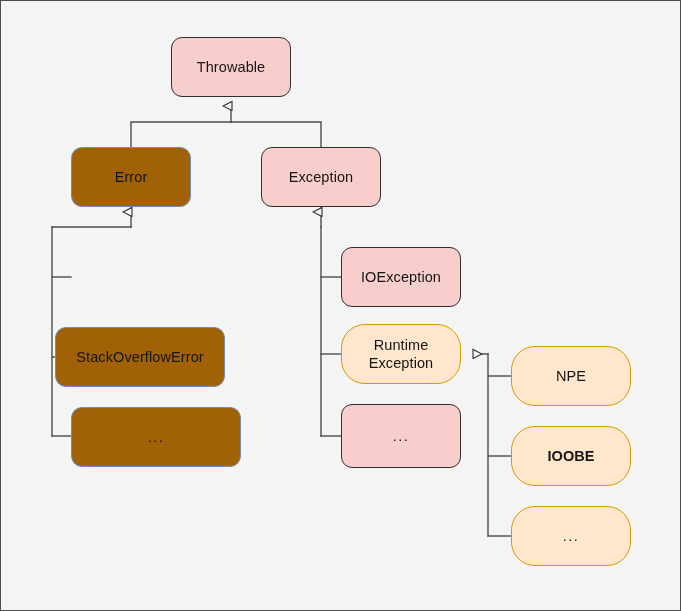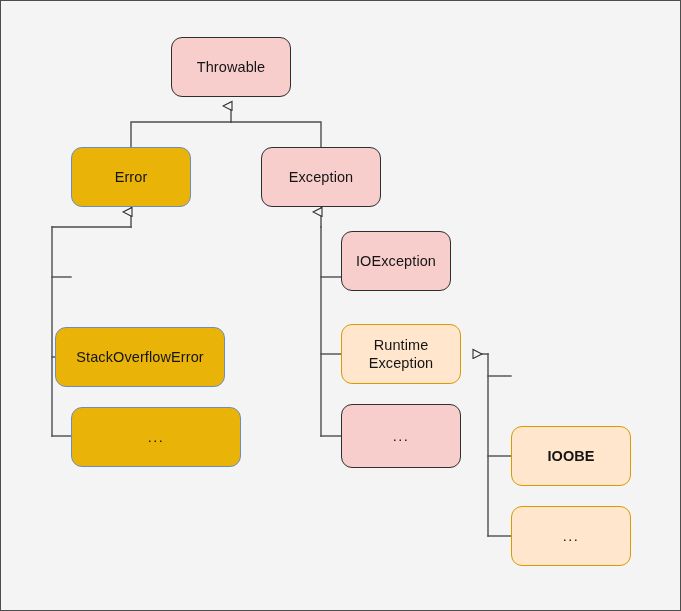--- a/index.html
+++ b/index.html
@@ -38,22 +38,22 @@
     text-align: center;
     font-size: 14.5px;
     line-height: 1.25;
     color: #151515;
     border-width: 1.4px;
     border-style: solid;
     white-space: pre-line;
     letter-spacing: 0.1px;
   }
   .fill-pink   { background: #f8cecc; border-color: #2f2f2f; }
-  .fill-blue   { background: #eab308; border-color: #6c8ebf; }
-  .fill-orange { background: #ffe6cc; border-color: #d79b00; }
+  .fill-blue   { background: #a16207; border-color: #6c8ebf; }
+  .fill-orange { background: #ffe6cc; border-color: #d79b00; border-radius: 24px; }
   .fill-pink-soft { background: #f8cecc; border-color: #2f2f2f; }
   .ellipsis { letter-spacing: 1.5px; }
 </style>
 </head>
 <body>
 
 <div id="canvas">
 
   <svg id="edges" viewBox="0 0 681 611" width="681" height="611" xmlns="http://www.w3.org/2000/svg">
     <defs>
@@ -106,25 +106,26 @@
 
   <div class="node fill-blue" style="left:70px;top:146px;width:120px;height:60px;">Error</div>
 
   <div class="node fill-pink" style="left:260px;top:146px;width:120px;height:60px;">Exception</div>
 
 
   <div class="node fill-blue" style="left:54px;top:326px;width:170px;height:60px;">StackOverflowError</div>
 
   <div class="node fill-blue ellipsis" style="left:70px;top:406px;width:170px;height:60px;">...</div>
 
-  <div class="node fill-pink" style="left:340px;top:230px;width:110px;height:60px;">IOException</div>
+  <div class="node fill-pink" style="left:340px;top:246px;width:120px;height:60px;">IOException</div>
 
   <div class="node fill-orange" style="left:340px;top:323px;width:120px;height:60px;">Runtime
 Exception</div>
 
   <div class="node fill-pink-soft ellipsis" style="left:340px;top:403px;width:120px;height:64px;">...</div>
 
+  <div class="node fill-orange" style="left:510px;top:345px;width:120px;height:60px;">NPE</div>
 
   <div class="node fill-orange" style="left:510px;top:425px;width:120px;height:60px;font-weight:bold;">IOOBE</div>
 
   <div class="node fill-orange ellipsis" style="left:510px;top:505px;width:120px;height:60px;">...</div>
 
 </div>
 
 </body></html>

